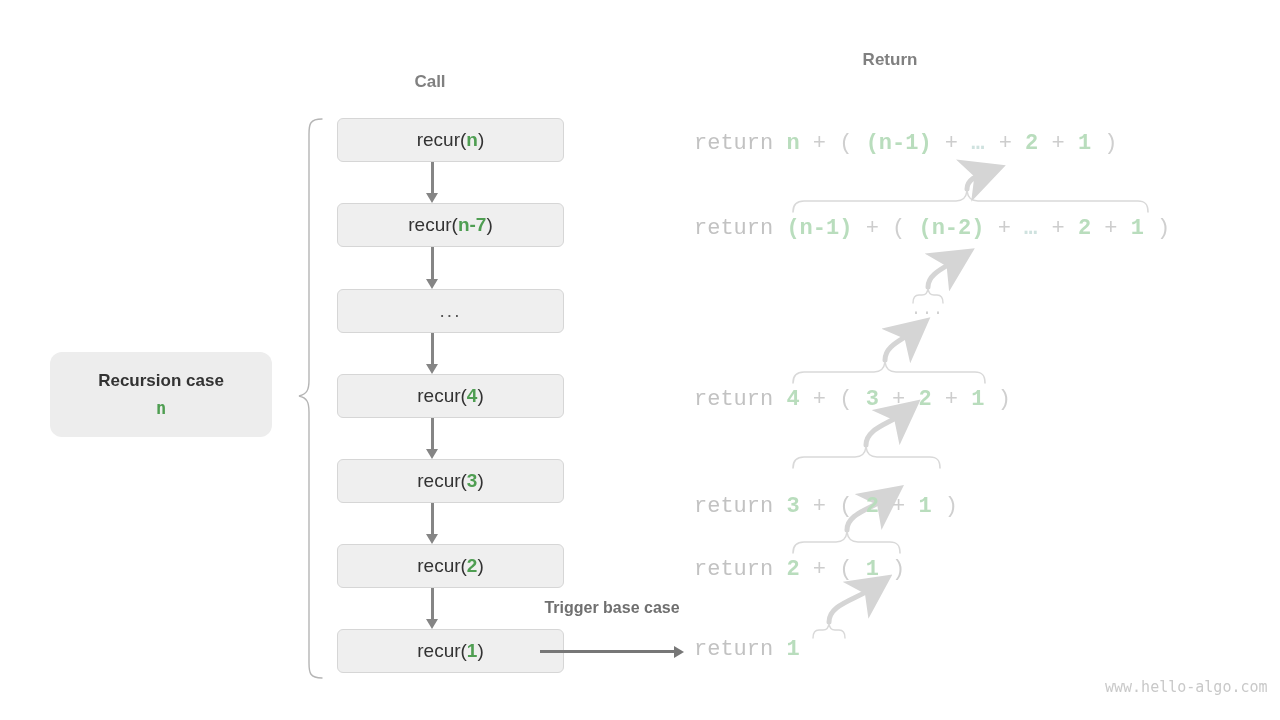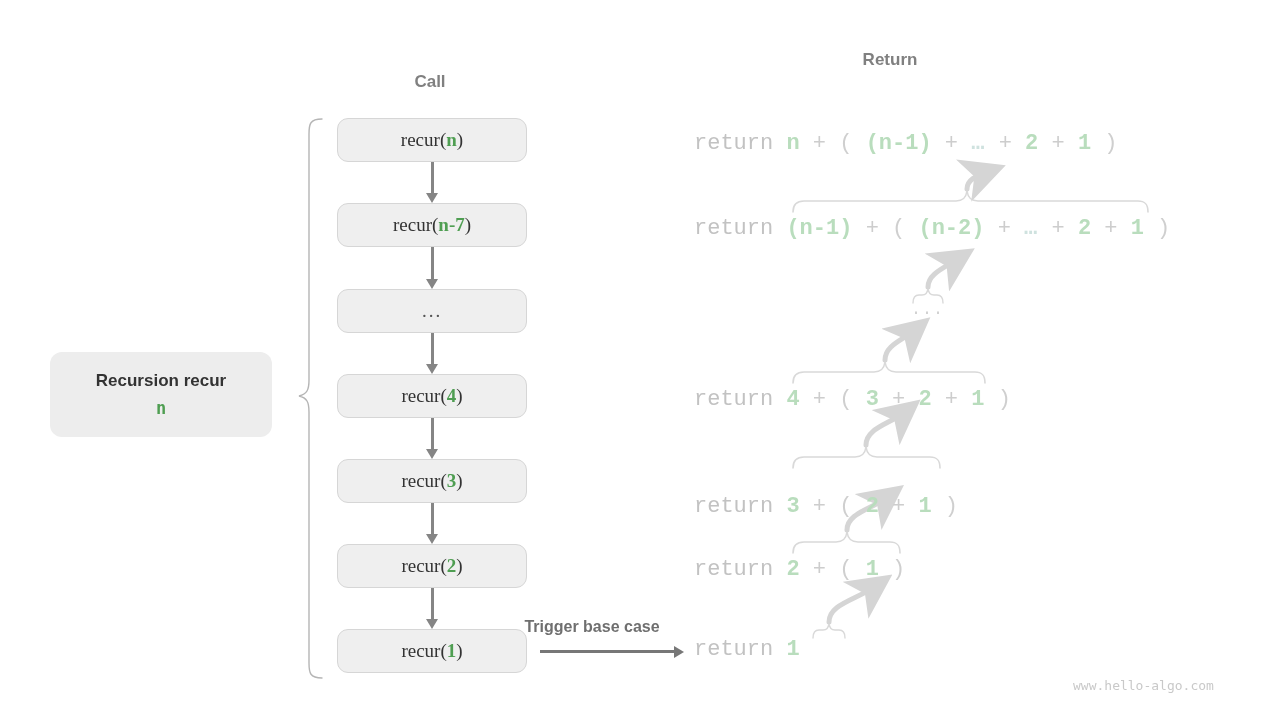--- a/index.html
+++ b/index.html
@@ -24,30 +24,30 @@
     font-weight: bold;
     color: #808080;
     text-align: center;
     white-space: nowrap;
     transform: translateX(-50%);
   }
 
   
   .call-box {
     position: absolute;
-    width: 190px;
+    width: 227px;
     height: 44px;
     box-sizing: border-box;
     background: #efefef;
     border: 1px solid #d6d6d6;
-    border-radius: 11px;
+    border-radius: 6px;
     display: flex;
     align-items: center;
     justify-content: center;
-    font-family: Liberation Serif, serif;
+    font-family: Liberation Sans, sans-serif;
     font-size: 19px;
     color: #333333;
     letter-spacing: 0px;
     white-space: nowrap;
   }
   .call-box .arg { color: #4f9e52; font-weight: bold; }
   .call-box.ellipsis-box {
     font-size: 19px;
     color: #555555;
     letter-spacing: 2px;
@@ -158,23 +158,24 @@
     top: 0;
     width: 1280px;
     height: 720px;
     pointer-events: none;
   }
 
   
   .watermark {
     position: absolute;
     font-family: "DejaVu Sans Mono", "Liberation Mono", monospace;
-    font-size: 13px;
+    font-size: 15px;
     color: #c9c9c9;
     white-space: nowrap;
+    margin-left: 32px;
   }
 </style>
 </head>
 <body>
 
 <div id="canvas">
 
   <svg id="overlay" viewBox="0 0 1280 720" xmlns="http://www.w3.org/2000/svg">
 
     <path d="M 322,119
@@ -249,21 +250,21 @@
 
     <path d="M 847,530 C 847,513 872,509 888,497" fill="none" stroke="#d5d5d5" stroke-width="5" stroke-linecap="round" marker-end="url(#ahead)"></path>
 
     <path d="M 829,622 C 829,604 856,600 876,586" fill="none" stroke="#d5d5d5" stroke-width="5" stroke-linecap="round" marker-end="url(#ahead)"></path>
   </svg>
 
   <div class="col-header" style="left:430px; top:50px;margin-top:22px;">Call</div>
   <div class="col-header" style="left:890px; top:50px;">Return</div>
 
   <div class="depth-card" style="left:50px; top:352px; width:222px; height:85px;">
-    <div class="depth-title">Recursion recur</div>
+    <div class="depth-title">Recursion case</div>
     <div class="depth-value">n</div>
   </div>
 
   <div id="call-stack-layer">
       <div class="call-box" style="left: 337px; top: 118px;">
         <span>recur(</span>
         <span class="arg">n</span>
         <span>)</span>
       </div>
       <div class="v-arrow" style="left: 430.5px; top: 162px; height: 32px;"></div>
@@ -296,21 +297,21 @@
       </div>
       <div class="v-arrow" style="left: 430.5px; top: 588px; height: 32px;"></div>
       <div class="call-box" style="left: 337px; top: 629px;">
         <span>recur(</span>
         <span class="arg">1</span>
         <span>)</span>
       </div>
     </div>
 
   <div class="h-arrow" style="left:540px; top:650px; width:135px;"></div>
-  <div class="trigger-label" style="left:592px; top:599px;margin-top:19px;">Trigger base case</div>
+  <div class="trigger-label" style="left:612px; top:599px;">Trigger base case</div>
 
   <div id="return-layer">
       <div class="ret-row" style="left: 694px; top: 131px;"><span class="kw">return </span><span class="num">n</span><span> </span><span class="op">+</span><span> </span><span class="par">(</span><span> </span><span class="num">(n-1)</span><span> </span><span class="op">+</span><span> </span><span class="dots">…</span><span> </span><span class="op">+</span><span> </span><span class="num">2</span><span> </span><span class="op">+</span><span> </span><span class="num">1</span><span> </span><span class="par">)</span></div>
       <div class="ret-row" style="left: 694px; top: 216px;"><span class="kw">return </span><span class="num">(n-1)</span><span> </span><span class="op">+</span><span> </span><span class="par">(</span><span> </span><span class="num">(n-2)</span><span> </span><span class="op">+</span><span> </span><span class="dots">…</span><span> </span><span class="op">+</span><span> </span><span class="num">2</span><span> </span><span class="op">+</span><span> </span><span class="num">1</span><span> </span><span class="par">)</span></div>
       <div class="ret-row" style="left: 694px; top: 387px;"><span class="kw">return </span><span class="num">4</span><span> </span><span class="op">+</span><span> </span><span class="par">(</span><span> </span><span class="num">3</span><span> </span><span class="op">+</span><span> </span><span class="num">2</span><span> </span><span class="op">+</span><span> </span><span class="num">1</span><span> </span><span class="par">)</span></div>
       <div class="ret-row" style="left: 694px; top: 472px; margin-top: 22px;"><span class="kw">return </span><span class="num">3</span><span> </span><span class="op">+</span><span> </span><span class="par">(</span><span> </span><span class="num">2</span><span> </span><span class="op">+</span><span> </span><span class="num">1</span><span> </span><span class="par">)</span></div>
       <div class="ret-row" style="left: 694px; top: 557px;"><span class="kw">return </span><span class="num">2</span><span> </span><span class="op">+</span><span> </span><span class="par">(</span><span> </span><span class="num">1</span><span> </span><span class="par">)</span></div>
       <div class="ret-row" style="left: 694px; top: 637px;"><span class="kw">return </span><span class="num">1</span></div>
     </div>
 

